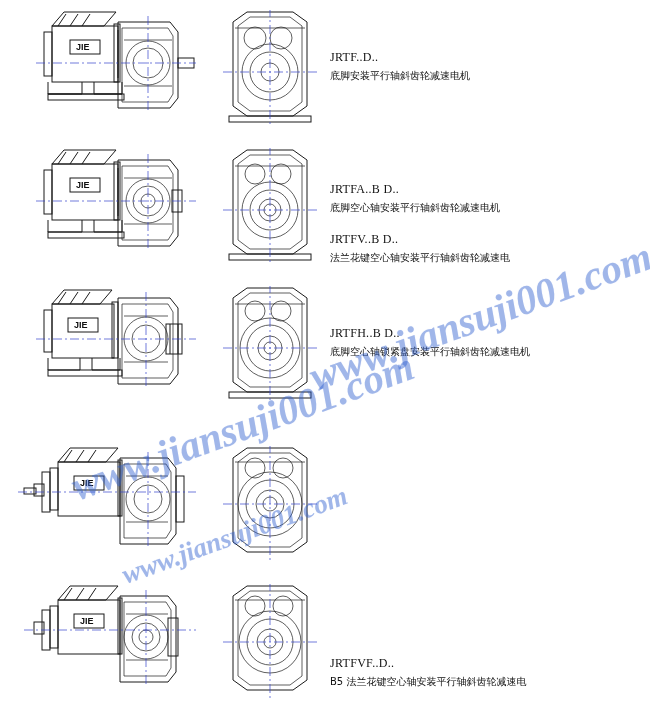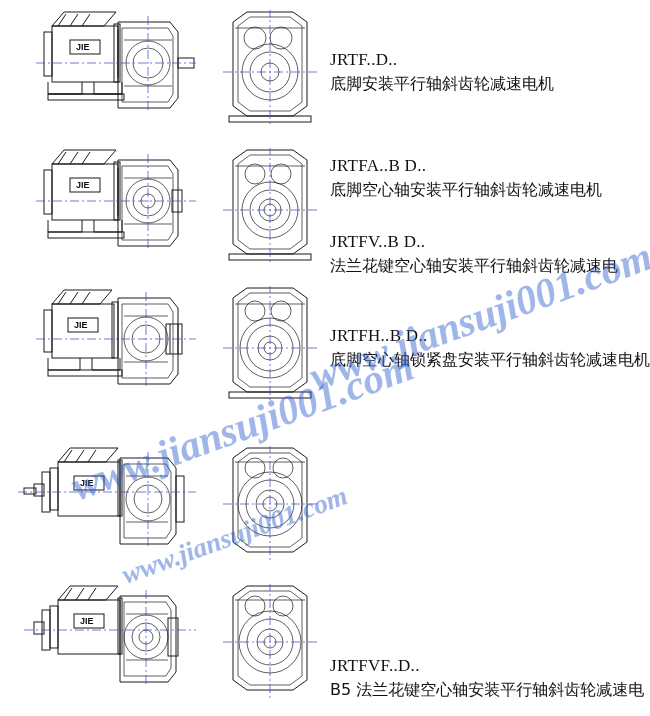--- a/index.html
+++ b/index.html
@@ -13,25 +13,25 @@
   .sheet{position:absolute;left:0;top:0;width:650px;height:632px;}
 
   
   .row{position:absolute;left:0;width:650px;}
   .figwrap{position:absolute;top:0;}
   .side{left:18px;}
   .front{left:215px;}
 
   .labels{position:absolute;left:330px;}
   .code{
-    font-size:17px;color:#111;letter-spacing:.3px;white-space:nowrap;
+    font-size:12px;color:#111;letter-spacing:.3px;white-space:nowrap;
     font-family:"Liberation Serif", serif;
   }
   .desc{
-    font-size:16px;color:#111;white-space:nowrap;margin-top:4px;
+    font-size:10px;color:#111;white-space:nowrap;margin-top:4px;
     font-family:"DejaVu Sans", sans-serif;
   }
 
   svg{display:block;}
   .ln{fill:none;stroke:#1a1a1a;stroke-width:1;}
   .thin{fill:none;stroke:#1a1a1a;stroke-width:.7;}
   .cl{fill:none;stroke:#3344cc;stroke-width:.7;stroke-dasharray:9 3 2 3;}
   .wht{fill:#ffffff;}
   .lbl-jie{font-family:"Liberation Sans",sans-serif;font-size:9px;font-weight:bold;fill:#111;}
 
@@ -184,21 +184,21 @@
           <circle cx="66" cy="26" r="10"></circle>
           <line x1="20" y1="18" x2="90" y2="18"></line>
         </g>
         <g class="cl">
           <line x1="55" y1="-2" x2="55" y2="116"></line>
           <line x1="8" y1="62" x2="102" y2="62"></line>
         </g>
       </svg>
     </div>
 
-    <div class="labels" style="top:8px;">
+    <div class="labels" style="top:34px;">
       <div class="code">JRTFA..B D..</div>
       <div class="desc">底脚空心轴安装平行轴斜齿轮减速电机</div>
     </div>
     <div class="labels" style="top:84px;">
       <div class="code">JRTFV..B D..</div>
       <div class="desc">法兰花键空心轴安装平行轴斜齿轮减速电</div>
     </div>
   </div>
 
   <div class="row" id="r3" style="top:286px;">

